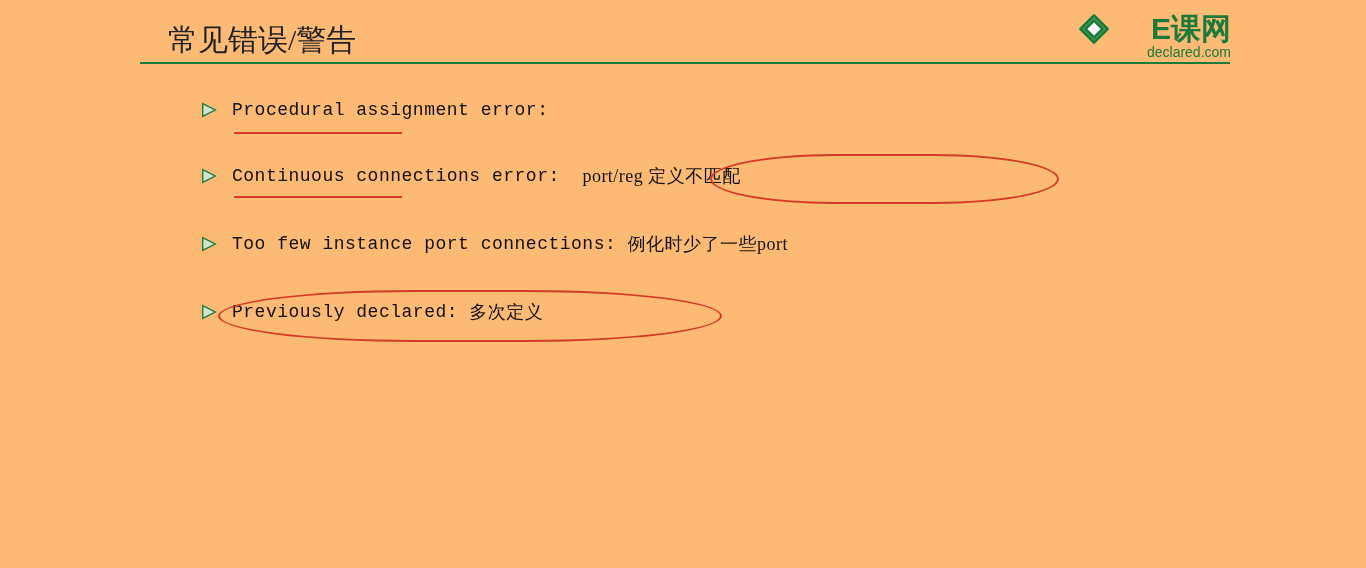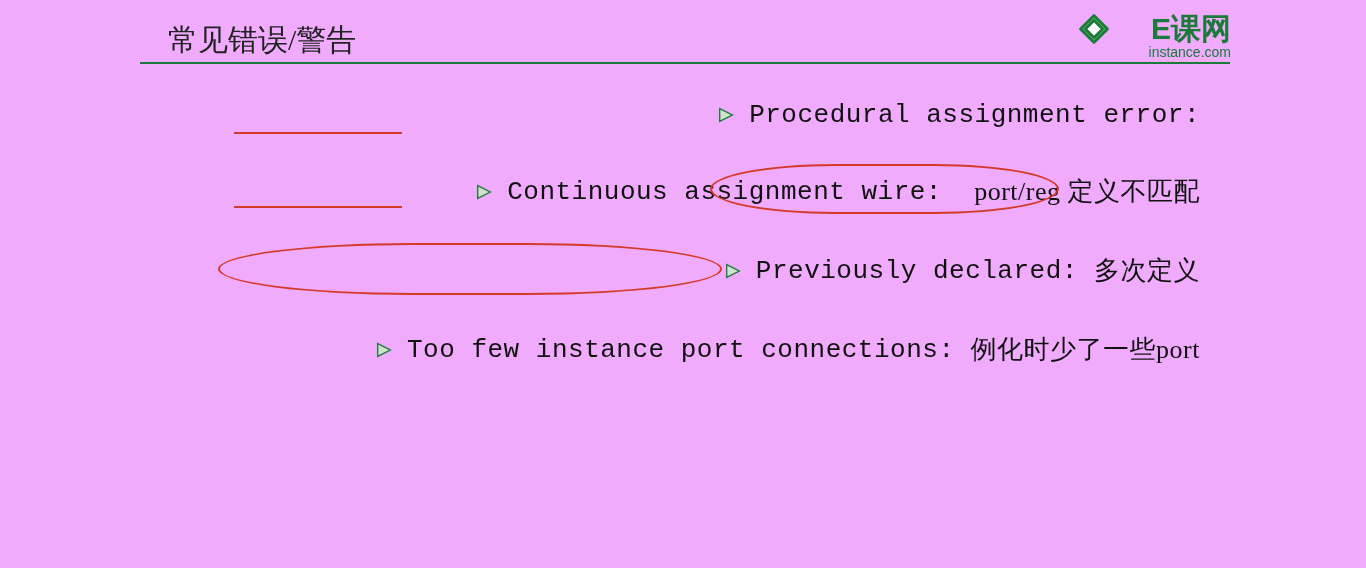--- a/index.html
+++ b/index.html
@@ -1,24 +1,24 @@
 <!DOCTYPE html>
 <html><head>
 <meta charset="utf-8">
 <style>
   html,body{margin:0;padding:0;width:1366px;height:568px;background:#000;font-family:"KaiTi","STKaiti","楷体",serif;overflow:hidden;}
-  .slide{position:relative;width:1366px;height:568px;background:#f0abfc;}
+  .slide{position:relative;width:1366px;height:568px;background:#fdba74;}
   .title{position:absolute;left:168px;top:20px;font-size:30px;color:#222;font-family:"KaiTi","STKaiti","楷体",serif;}
   .hr{position:absolute;left:140px;top:62px;width:1090px;height:0;border-top:2px solid #1b7a3a;}
   .logo{position:absolute;right:135px;top:12px;display:flex;align-items:center;}
   .logo-text{font-size:30px;font-weight:700;color:#1b7a3a;line-height:1;font-family:Arial,"Microsoft YaHei",sans-serif;margin-left:34px;}
   .logo-sub{position:absolute;right:135px;top:44px;font-size:14px;color:#1b7a3a;font-family:Arial,sans-serif;}
   .logo-mark{width:34px;height:34px;margin-right:6px;}
   .content{position:absolute;left:200px;top:100px;width:1000px;}
-  .bullet{position:relative;display:flex;align-items:center;margin-bottom:44px;font-size:26px;color:#111;font-family:"Courier New","KaiTi","STKaiti",monospace;letter-spacing:0.5px;justify-content:flex-end;}
+  .bullet{position:relative;display:flex;align-items:center;margin-bottom:44px;font-size:18px;color:#111;font-family:"Courier New","KaiTi","STKaiti",monospace;letter-spacing:0.5px;}
   .arrow{display:inline-block;width:18px;height:18px;margin-right:14px;flex:none;}
   .arrow svg{display:block;}
   .mono{font-family:"Courier New",monospace;}
   .cn{font-family:"KaiTi","STKaiti","楷体",serif;}
   .underline-red{position:absolute;height:0;border-top:2px solid #d43a2a;}
   .circle-red{position:absolute;border:2px solid #d43a2a;border-radius:50%/60%;}
   .badge{position:absolute;left:120px;bottom:8px;}
 </style>
 </head>
 <body>
@@ -31,21 +31,21 @@
     <span class="logo-mark">
       <svg viewBox="0 0 40 40">
           <g fill="none" stroke="#1b7a3a" stroke-width="3" stroke-linejoin="round">
             <path d="M20 4 L36 20 L20 36 L4 20 Z" fill="#48a65a"></path>
             <path d="M20 10 L30 20 L20 30 L10 20 Z" fill="#fff"></path>
           </g>
         </svg>
     </span>
     <span class="logo-text">E课网</span>
   </div>
-  <div class="logo-sub">instance.com</div>
+  <div class="logo-sub">declared.com</div>
 
   <div class="hr"></div>
 
   <div class="content">
 
     <div class="bullet">
       <span class="arrow">
           <svg viewBox="0 0 20 20">
             <path d="M3 3 L17 10 L3 17 Z" fill="#cfe3cf" stroke="#1b7a3a" stroke-width="1.5"></path>
           </svg>
@@ -53,47 +53,47 @@
       <span class="mono">Procedural assignment error:</span>
       <span class="underline-red" style="left:34px;top:32px;width:168px;"></span>
     </div>
 
     <div class="bullet">
       <span class="arrow">
           <svg viewBox="0 0 20 20">
             <path d="M3 3 L17 10 L3 17 Z" fill="#cfe3cf" stroke="#1b7a3a" stroke-width="1.5"></path>
           </svg>
         </span>
-      <span class="mono">Continuous assignment wire:</span>
+      <span class="mono">Continuous connections error:</span>
       <span>&nbsp;&nbsp;</span>
       <span class="mono cn">port/reg 定义不匹配</span>
       <span class="underline-red" style="left:34px;top:32px;width:168px;"></span>
       <span class="circle-red" style="left:510px;top:-10px;width:345px;height:46px;border-radius:200px/40px;"></span>
+    </div>
+
+    <div class="bullet">
+      <span class="arrow">
+          <svg viewBox="0 0 20 20">
+            <path d="M3 3 L17 10 L3 17 Z" fill="#cfe3cf" stroke="#1b7a3a" stroke-width="1.5"></path>
+          </svg>
+        </span>
+      <span class="mono">Too few instance port connections:</span>
+      <span>&nbsp;</span>
+      <span class="cn">例化时少了一些port</span>
     </div>
 
     <div class="bullet">
       <span class="arrow">
           <svg viewBox="0 0 20 20">
             <path d="M3 3 L17 10 L3 17 Z" fill="#cfe3cf" stroke="#1b7a3a" stroke-width="1.5"></path>
           </svg>
         </span>
       <span class="mono">Previously declared:</span>
       <span>&nbsp;</span>
       <span class="cn">多次定义</span>
       <span class="circle-red" style="left:18px;top:-10px;width:500px;height:48px;border-radius:300px/40px;"></span>
     </div>
 
-    <div class="bullet">
-      <span class="arrow">
-          <svg viewBox="0 0 20 20">
-            <path d="M3 3 L17 10 L3 17 Z" fill="#cfe3cf" stroke="#1b7a3a" stroke-width="1.5"></path>
-          </svg>
-        </span>
-      <span class="mono">Too few instance port connections:</span>
-      <span>&nbsp;</span>
-      <span class="cn">例化时少了一些port</span>
-    </div>
-
 
   </div>
 
 
 </div>
 
 </body></html>

